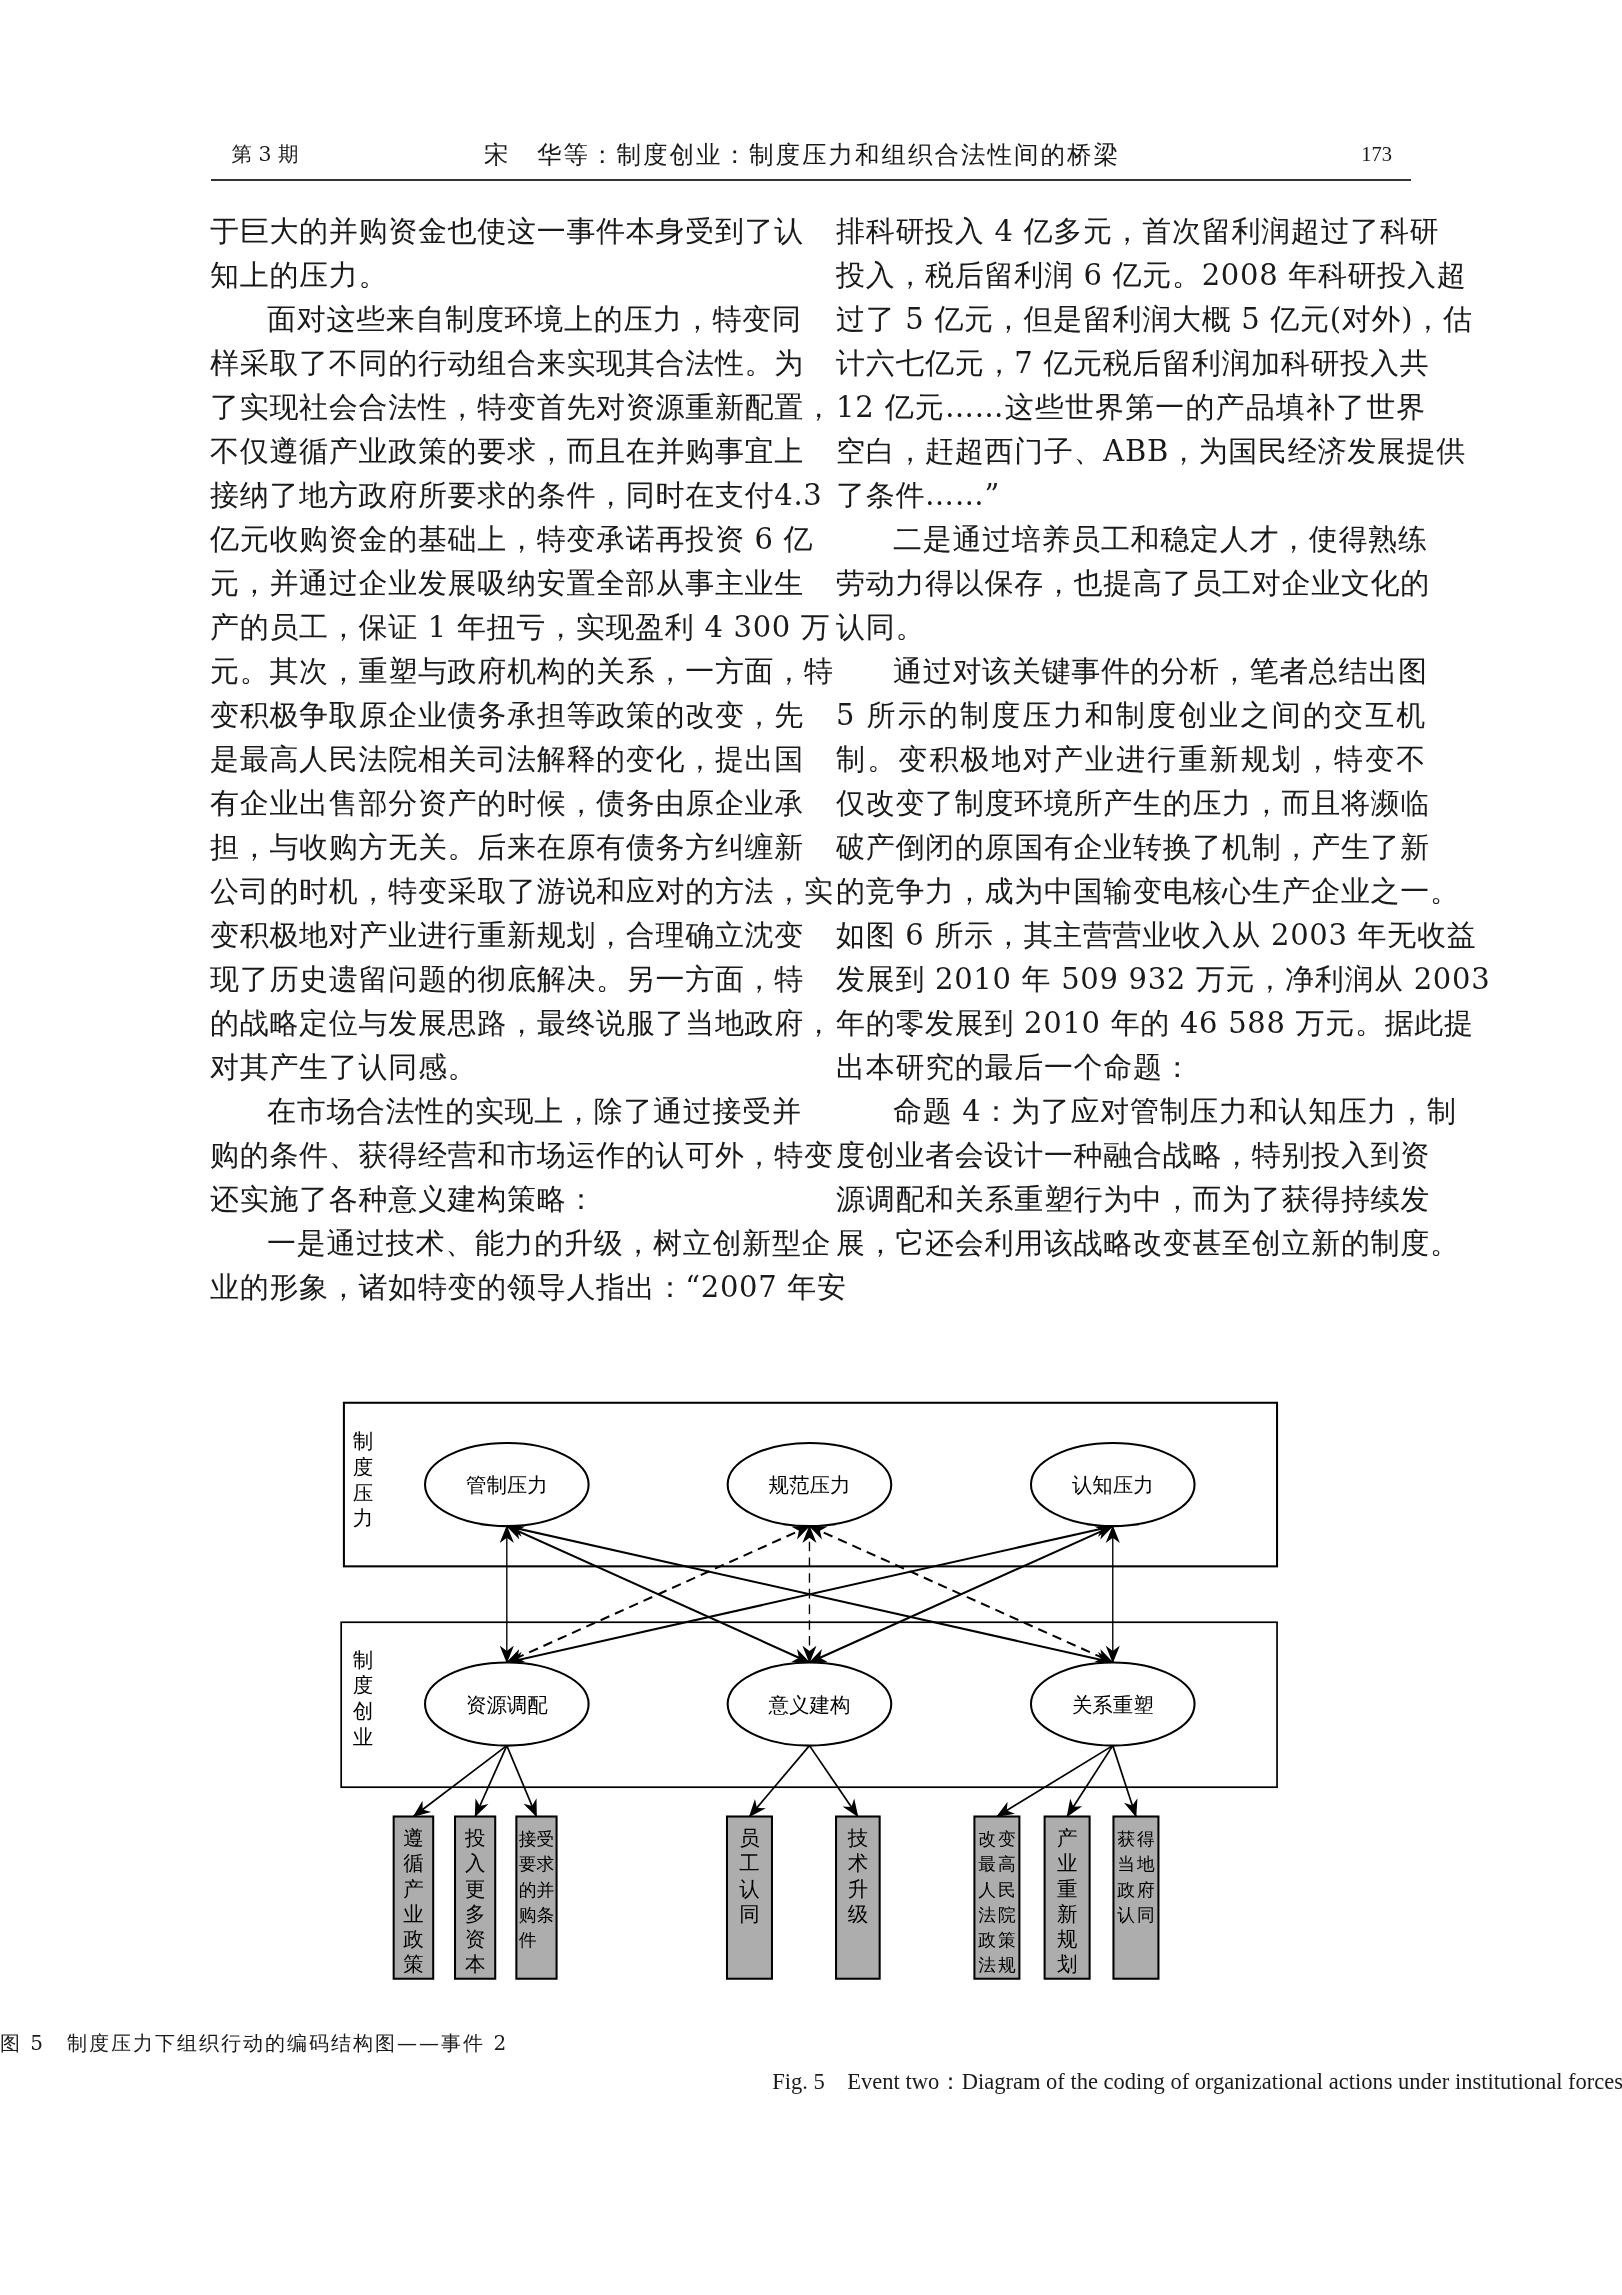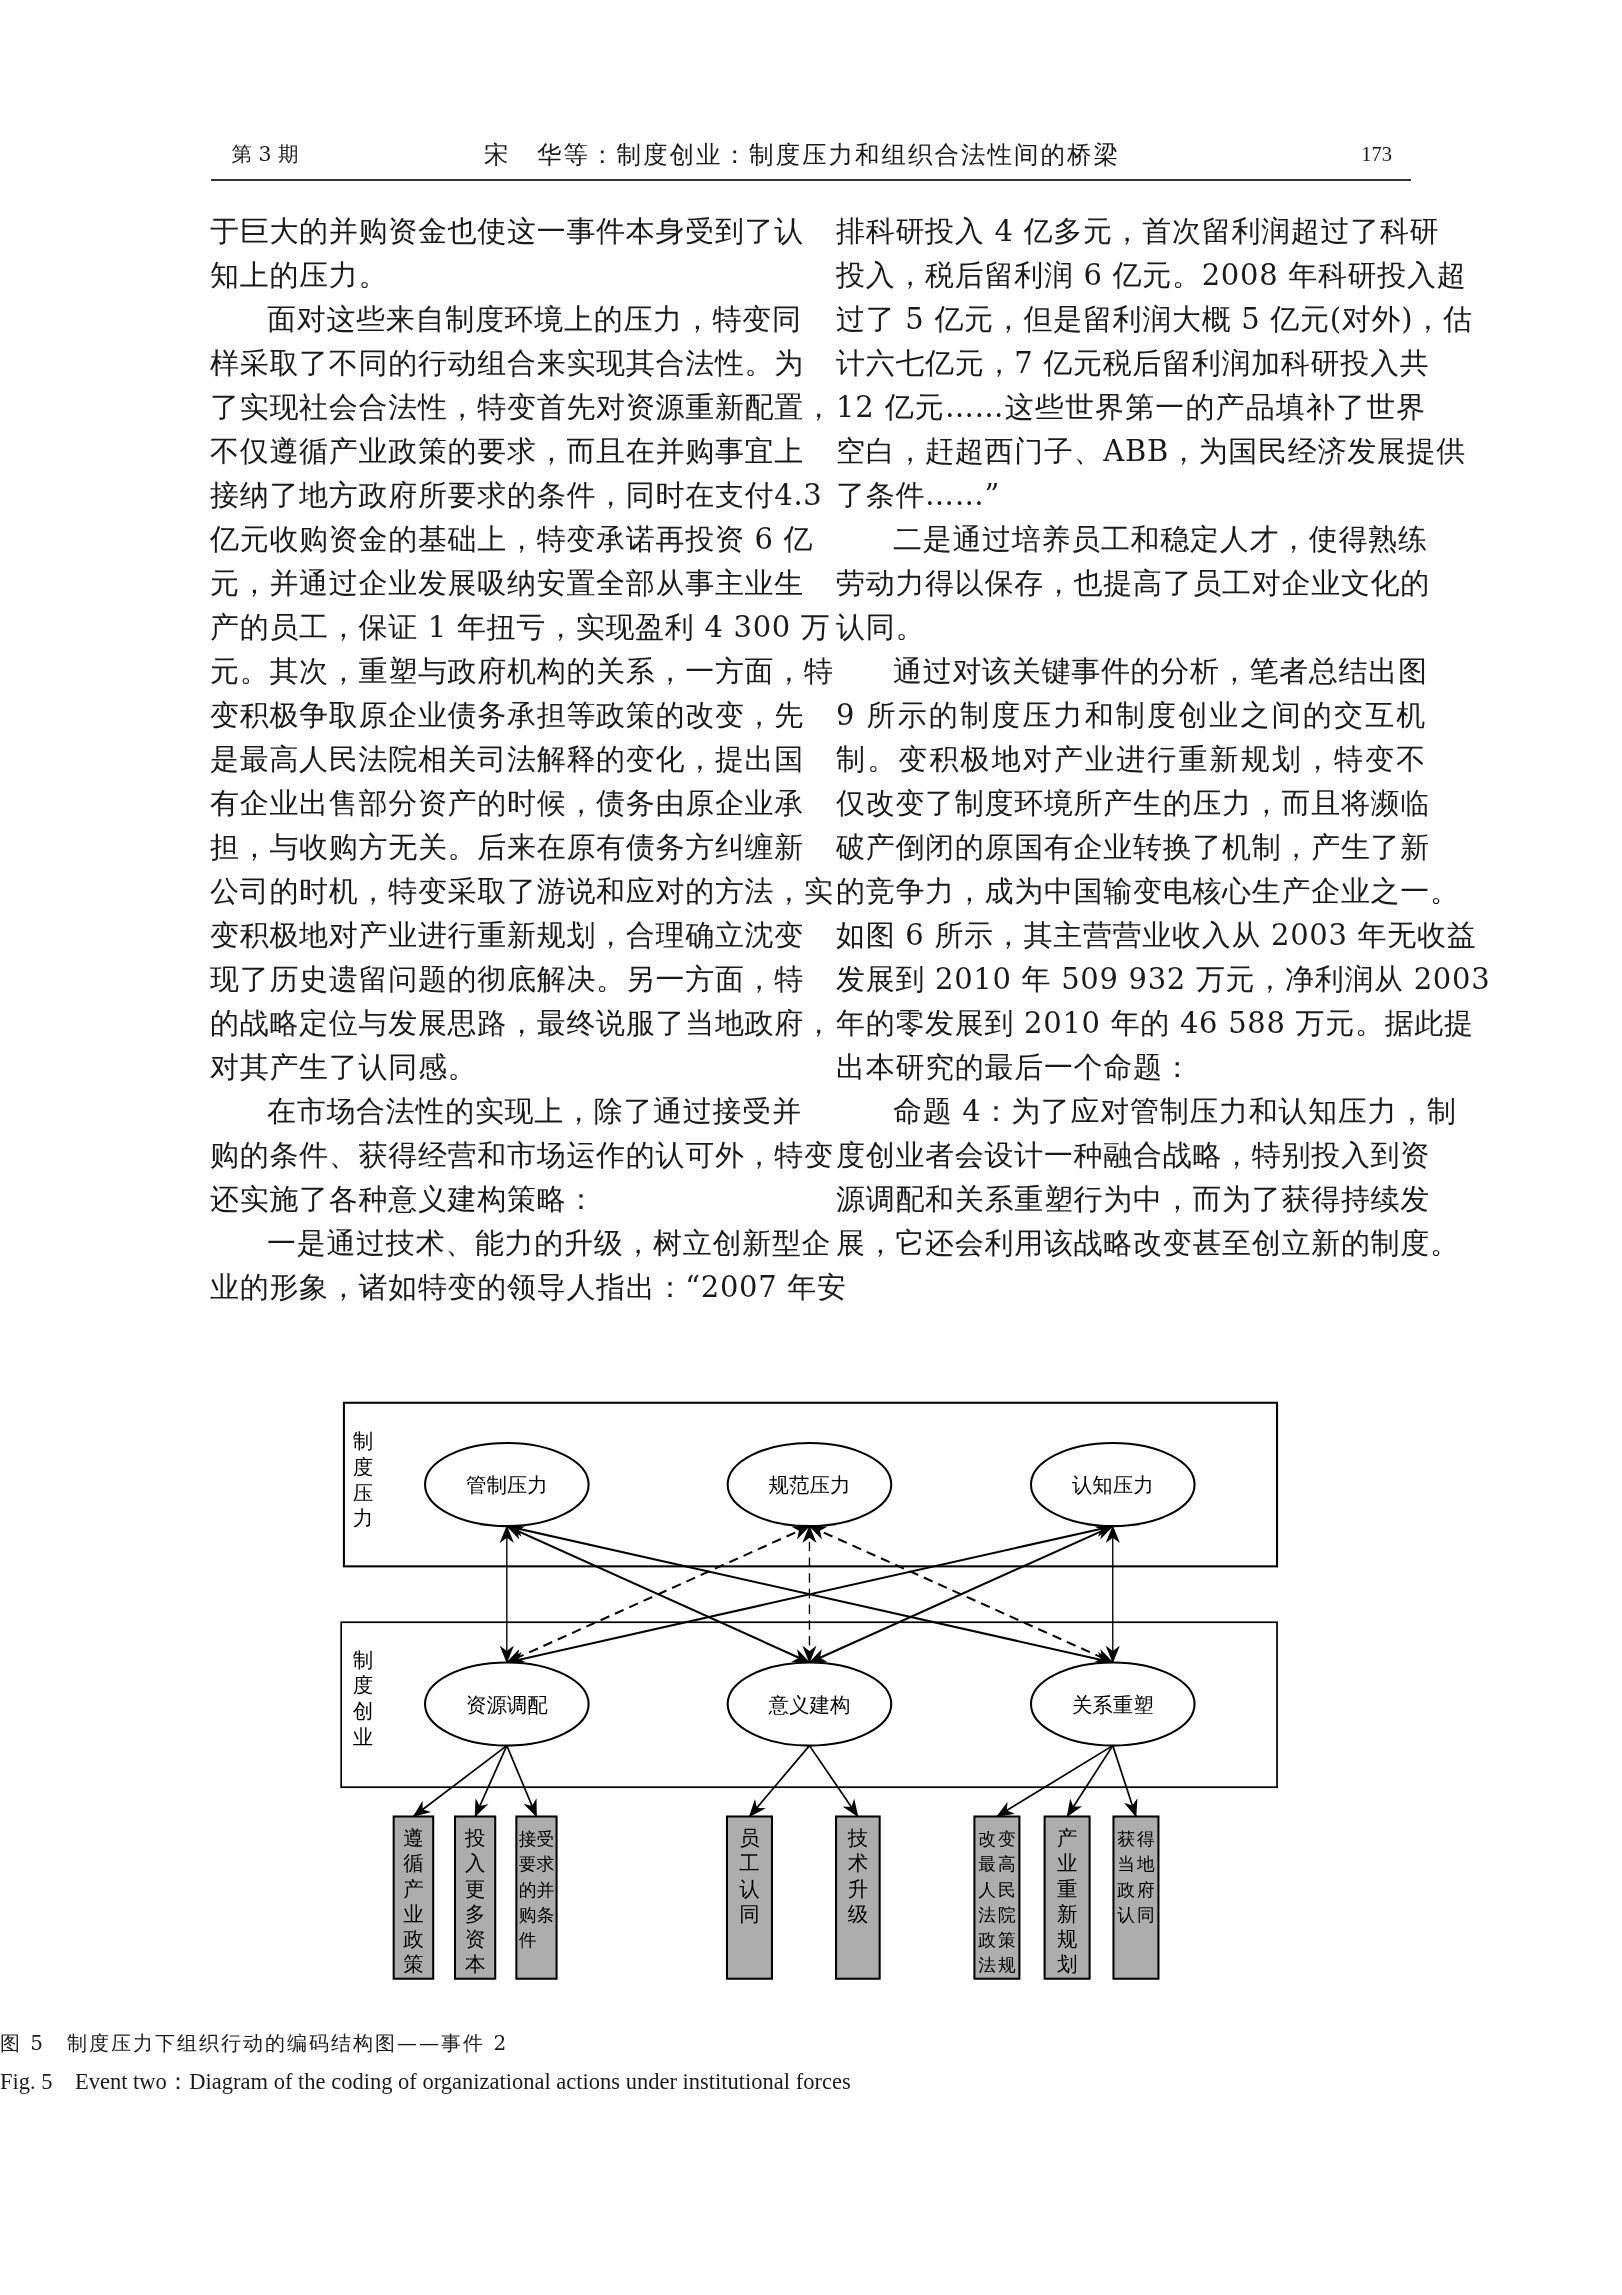--- a/index.html
+++ b/index.html
@@ -16,21 +16,21 @@
   .col.left { left: 210px; }
   .col.right { left: 836px; }
   .line { display: block; height: 44px; white-space: nowrap; text-align: justify;
           text-align-last: justify; letter-spacing: 0.7px; }
   .line.last { text-align-last: left; }
   .line.indent { padding-left: 57px; }
   .figure { position: absolute; left: 0; top: 0; width: 1623px; height: 2295px; pointer-events: none; }
   .figure * { pointer-events: auto; }
   .caption-cn { position: absolute; top: 2030px; left: 0; width: 1623px; text-align: left;
                 font-size: 20px; letter-spacing: 2px; }
-  .caption-en { position: absolute; top: 2066px; left: 0; width: 1623px; text-align: left;
+  .caption-en { position: absolute; top: 2066px; left: 0; width: 1623px; text-align: right;
                 font-size: 22.5px; font-family: "Liberation Serif", serif; }
   svg text { font-family: "DejaVu Serif", "Liberation Serif", serif; }
 </style>
 </head>
 <body>
 
 <div class="running-head">
   <span class="rh-left">第 3 期</span>
   <span class="rh-center">宋　华等：制度创业：制度压力和组织合法性间的桥梁</span>
   <span class="rh-right">173</span>
@@ -69,21 +69,21 @@
     <span class="line">投入，税后留利润 6 亿元。2008 年科研投入超</span>
     <span class="line">过了 5 亿元，但是留利润大概 5 亿元(对外)，估</span>
     <span class="line">计六七亿元，7 亿元税后留利润加科研投入共</span>
     <span class="line">12 亿元……这些世界第一的产品填补了世界</span>
     <span class="line">空白，赶超西门子、ABB，为国民经济发展提供</span>
     <span class="line last">了条件……”</span>
     <span class="line indent">二是通过培养员工和稳定人才，使得熟练</span>
     <span class="line">劳动力得以保存，也提高了员工对企业文化的</span>
     <span class="line last">认同。</span>
     <span class="line indent">通过对该关键事件的分析，笔者总结出图</span>
-    <span class="line">9 所示的制度压力和制度创业之间的交互机</span>
+    <span class="line">5 所示的制度压力和制度创业之间的交互机</span>
     <span class="line">制。变积极地对产业进行重新规划，特变不</span>
     <span class="line">仅改变了制度环境所产生的压力，而且将濒临</span>
     <span class="line">破产倒闭的原国有企业转换了机制，产生了新</span>
     <span class="line">的竞争力，成为中国输变电核心生产企业之一。</span>
     <span class="line">如图 6 所示，其主营营业收入从 2003 年无收益</span>
     <span class="line">发展到 2010 年 509 932 万元，净利润从 2003</span>
     <span class="line">年的零发展到 2010 年的 46 588 万元。据此提</span>
     <span class="line last">出本研究的最后一个命题：</span>
     <span class="line indent">命题 4：为了应对管制压力和认知压力，制</span>
     <span class="line">度创业者会设计一种融合战略，特别投入到资</span>

